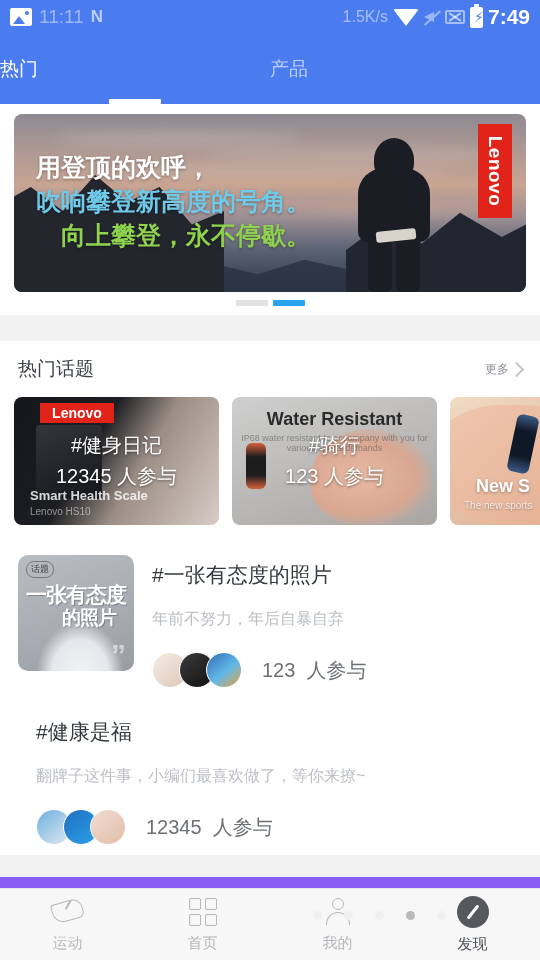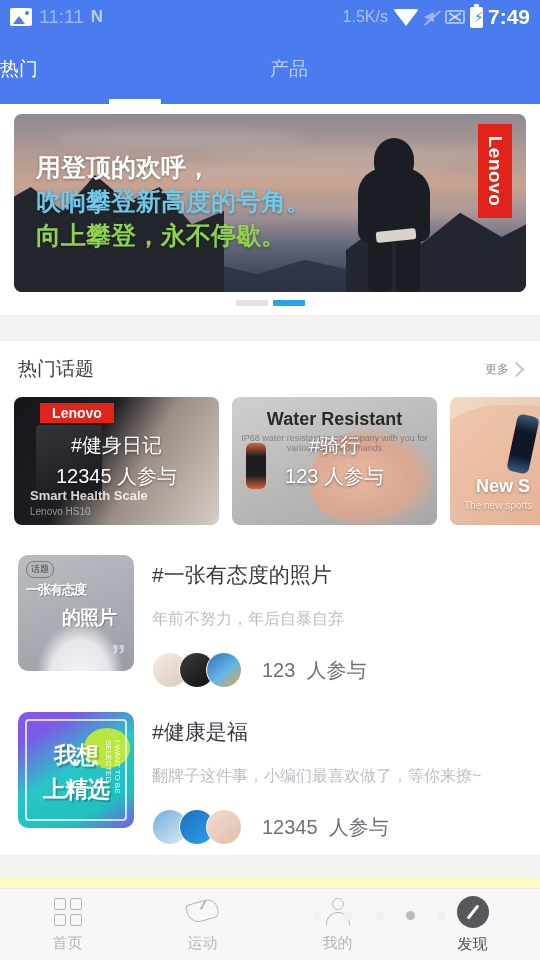--- a/index.html
+++ b/index.html
@@ -2,21 +2,21 @@
 <html><head>
 <meta charset="utf-8">
 <style>
   * { box-sizing: border-box; margin: 0; padding: 0; }
   html, body {
     width: 540px; height: 960px;
     font-family: "Liberation Sans", "DejaVu Sans", sans-serif;
     background: #ffffff;
     overflow: hidden;
   }
-  #app { position: relative; width: 540px; height: 960px; background: #fef9c3; }
+  #app { position: relative; width: 540px; height: 960px; background: #8b5cf6; }
 
   
   .statusbar {
     height: 34px; background: #4a7cf0; color: #fff;
     display: flex; align-items: center; padding: 0 10px;
     font-size: 19px; position: relative;
   }
   .sb-left { display: flex; align-items: center; gap: 7px; }
   .sb-right { display: flex; align-items: center; gap: 5px; margin-left: auto; }
   .sb-dim { color: rgba(255,255,255,.45); }
@@ -140,21 +140,21 @@
   .hiker .belt {
     position: absolute; left: 30px; top: 96px; width: 40px; height: 11px;
     background: #d8d3cb; border-radius: 3px; transform: rotate(-6deg);
   }
   .banner-text {
     position: absolute; left: 22px; top: 36px; line-height: 1.36;
     font-weight: bold; font-size: 25px; text-shadow: 0 1px 3px rgba(0,0,0,.35);
   }
   .bt1 { color: #ffffff; }
   .bt2 { color: #6fc9e8; }
-  .bt3 { color: #8ed24e; }
+  .bt3 { color: #8ed24e; text-align: right; }
   .lenovo-badge {
     position: absolute; right: 14px; top: 10px; width: 34px; height: 94px;
     background: #e2231a; display: flex; align-items: center; justify-content: center;
   }
   .lenovo-badge span {
     transform: rotate(90deg); white-space: nowrap;
     color: #fff; font-weight: bold; font-size: 19px; letter-spacing: .5px;
   }
   .dots { display: flex; justify-content: center; gap: 5px; padding: 8px 0 9px; background: #fff; }
   .dot { width: 32px; height: 6px; background: #e2e2e2; border-radius: 1px; }
@@ -248,21 +248,21 @@
   .thumb {
     width: 116px; height: 116px; border-radius: 10px; flex: none; overflow: hidden;
     position: relative;
   }
   .thumb1 { background: linear-gradient(160deg, #b9bdc2 0%, #a6abb1 60%, #989da3 100%); }
   .thumb1 .tl {
     position: absolute; left: 8px; top: 6px; font-size: 9px; color: #404448;
     border: 1px solid rgba(60,60,60,.5); border-radius: 8px; padding: 1px 4px;
   }
   .thumb1 .h1 {
-    position: absolute; left: 8px; top: 26px; font-size: 13px; font-weight: bold;
+    position: absolute; left: 8px; top: 26px; font-size: 21px; font-weight: bold;
     color: #fff; letter-spacing: -1px; text-shadow: 1px 1px 0 rgba(0,0,0,.25); text-align: right;
   }
   .thumb1 .h2 {
     position: absolute; left: 44px; top: 50px; font-size: 19px; font-weight: bold;
     color: #fff; letter-spacing: -1px; text-shadow: 1px 1px 0 rgba(0,0,0,.25);
   }
   .thumb1 .man {
     position: absolute; left: 18px; bottom: -4px; width: 88px; height: 54px;
     background: radial-gradient(ellipse at 50% 100%, #f2f3f5 0%, #e6e7ea 46%, rgba(200,203,208,0) 70%);
     border-radius: 50% 50% 0 0;
@@ -488,27 +488,20 @@
           </div>
           <div class="r-cnt">
             <span>123</span>
             &nbsp;<span>人参与</span>
           </div>
         </div>
       </div>
     </div>
 
     <div class="row">
-      <div class="thumb thumb2">
-        <div class="blob"></div>
-        <div class="inner"></div>
-        <div class="w1">我想</div>
-        <div class="w2">上精选</div>
-        <div class="vtxt">I WANT TO BE SELECTED</div>
-      </div>
       <div class="rbody">
         <div class="r-title">#健康是福</div>
         <div class="r-sub">翻牌子这件事，小编们最喜欢做了，等你来撩~</div>
         <div class="r-foot">
           <div class="avatars">
             <span class="av b1"></span>
             <span class="av b2"></span>
             <span class="av b3"></span>
           </div>
           <div class="r-cnt">
@@ -517,34 +510,34 @@
           </div>
         </div>
       </div>
     </div>
   </div>
 
   <div class="bottomfill"></div>
 
   <div class="bottomnav">
     <div class="nav">
+      <span class="shoe-icon">
+          <span class="s"></span>
+          <span class="l"></span>
+        </span>
+      <span class="lbl">运动</span>
+    </div>
+    <div class="nav">
       <span class="grid-icon">
           <i></i>
           <i></i>
           <i></i>
           <i></i>
         </span>
       <span class="lbl">首页</span>
-    </div>
-    <div class="nav">
-      <span class="shoe-icon">
-          <span class="s"></span>
-          <span class="l"></span>
-        </span>
-      <span class="lbl">运动</span>
     </div>
     <div class="nav">
       <span class="person-icon">
           <span class="hd"></span>
           <span class="bd"></span>
         </span>
       <span class="lbl">我的</span>
     </div>
     <div class="nav active">
       <span class="ripple">

